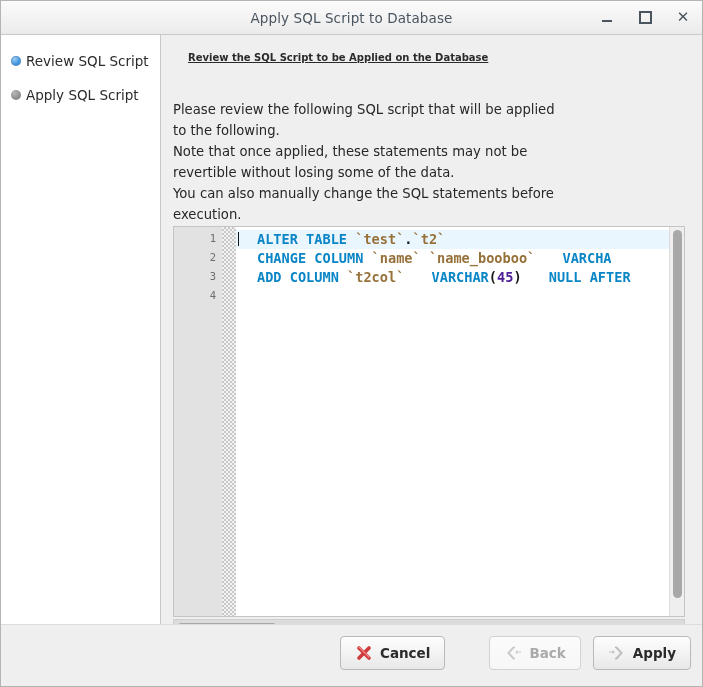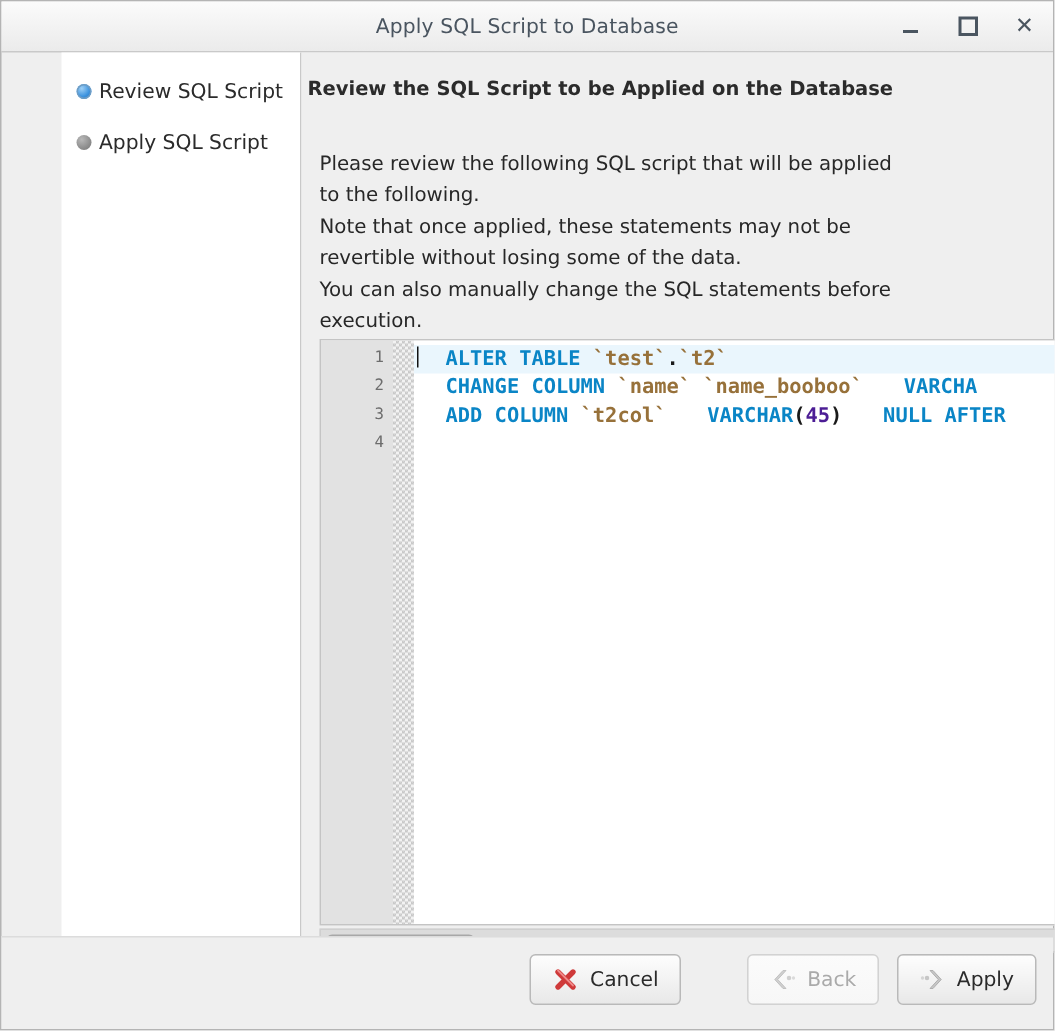--- a/index.html
+++ b/index.html
@@ -28,21 +28,21 @@
     position:absolute;right:8px;top:0;height:33px;display:flex;align-items:center;gap:16px;
   }
   .win-btn{
     width:22px;height:22px;display:flex;align-items:center;justify-content:center;
     color:#4a5560;font-size:13px;line-height:1;cursor:default;
   }
   .win-btn .min-glyph{display:block;width:10px;height:2px;background:#4a5560;margin-top:7px;}
   .win-btn .max-glyph{display:block;width:9px;height:9px;border:2px solid #4a5560;}
   .win-btn .close-glyph{font-size:15px;font-weight:bold;line-height:1;}
   
-  .body-split{flex:1 1 auto;display:flex;position:relative;min-height:0;margin-left:40px;}
+  .body-split{flex:1 1 auto;display:flex;position:relative;min-height:0;}
   .sidebar{
     width:160px;flex:0 0 160px;background:#ffffff;
     border-right:1px solid #c9c9c9;
     height:593px;box-sizing:border-box;
     padding:14px 0 0 0;
   }
   .side-item{
     display:flex;align-items:center;gap:5px;
     padding:4px 6px 4px 10px;font-size:13.5px;color:#2b2b2b;
     cursor:default;
@@ -56,23 +56,24 @@
     box-shadow:0 0 0 1px #6f9dc4 inset;
   }
   .radio.inactive{
     background:radial-gradient(circle at 35% 30%,#b8b8b8 0%,#8e8e8e 60%,#777 100%);
   }
   .content{
     flex:1 1 auto;position:relative;background:#efefef;min-width:0;
     padding:0 0 0 0;
   }
   .page-heading{
-    position:absolute;left:4px;top:17px;
-    font-size:13px;font-weight:bold;color:#2b2b2b;
+    position:absolute;left:27px;top:17px;
+    font-size:10px;font-weight:bold;color:#2b2b2b;
     white-space:nowrap;
+    text-decoration:underline;
   }
   .desc{
     position:absolute;left:12px;top:64px;width:420px;
     font-size:13.2px;color:#272727;line-height:21px;
   }
   .desc div{white-space:nowrap;}
   
   .editor-wrap{
     position:absolute;left:12px;top:191px;width:512px;height:391px;
     background:#ffffff;border:1px solid #c4c4c4;box-sizing:border-box;
@@ -130,21 +131,21 @@
   .hthumb{
     position:absolute;left:3px;top:3px;width:100px;height:9px;
     background:#a8a8a8;border-radius:5px;
   }
   
   .footer{
     flex:0 0 61px;height:61px;position:relative;background:#efefef;
     border-top:1px solid #dcdcdc;
   }
   .btn-row{
-    position:absolute;right:11px;top:11px;display:flex;gap:12px;align-items:center;
+    position:absolute;right:11px;top:11px;display:flex;gap:12px;align-items:center;font-weight:bold;
   }
   .btn{
     height:34px;min-width:84px;box-sizing:border-box;
     display:flex;align-items:center;justify-content:center;gap:7px;
     padding:0 14px;
     border:1px solid #b9b9b9;border-radius:4px;
     background:linear-gradient(to bottom,#fdfdfd 0%,#f3f3f3 50%,#e8e8e8 100%);
     font-size:13.5px;color:#2b2b2b;cursor:default;
   }
   .btn.disabled{

